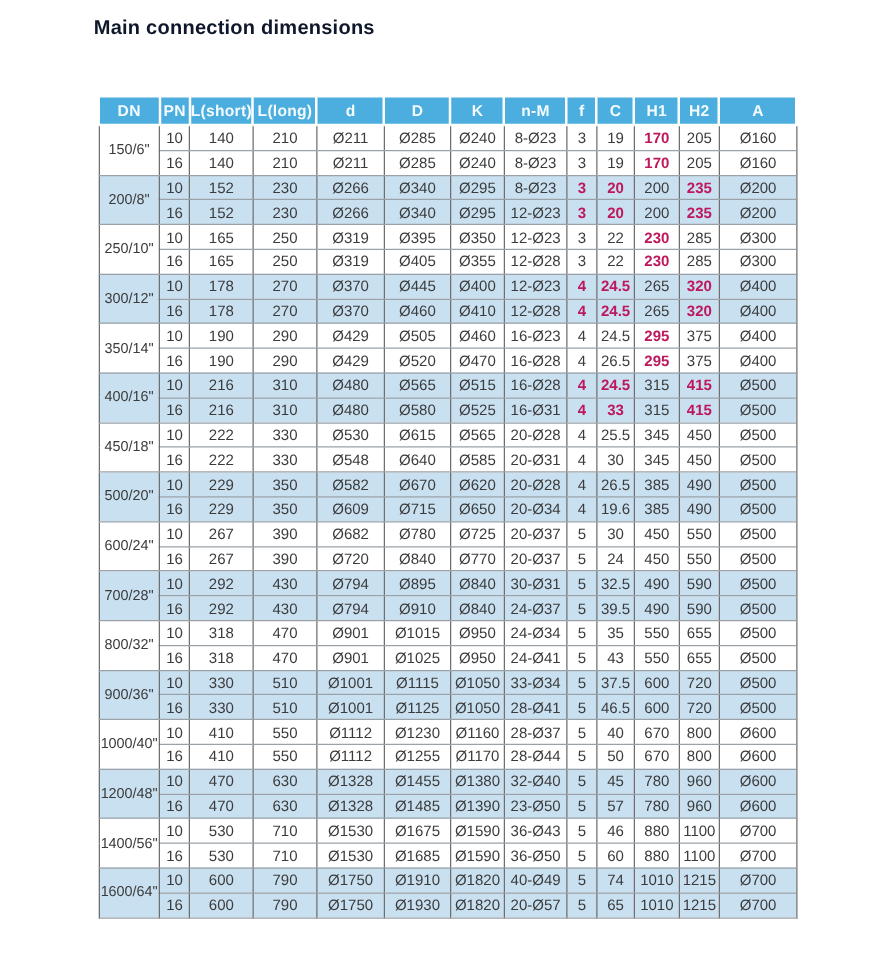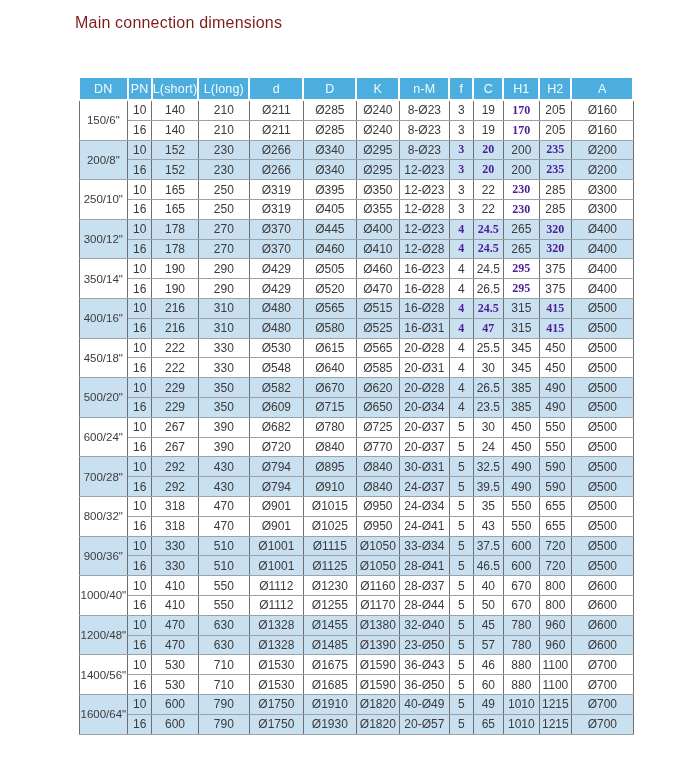--- a/index.html
+++ b/index.html
@@ -3,41 +3,41 @@
 <meta charset="utf-8">
 <style>
   html,body { margin:0; padding:0; }
   body {
     width:700px; height:779px; background:#ffffff; position:relative;
     font-family:"Liberation Sans", sans-serif;
     overflow:hidden;
   }
   .title {
     position:absolute; left:75px; top:14px;
-    font-size:16px; font-weight:400; color:#7f1d1d;
+    font-size:16px; font-weight:700; color:#0f172a;
     letter-spacing:0.2px;
   }
   table {
     position:absolute; left:78px; top:76px;
     border-collapse:collapse; table-layout:fixed;
   }
   th {
-    background:#4baedf; color:#f4fbfe; font-weight:400;
+    background:#4baedf; color:#f4fbfe; font-weight:700;
     font-size:12.5px; height:21px; padding:0;
     border:2px solid #ffffff; letter-spacing:0.2px;
   }
   td {
     border-left:1px solid #6f6f6f; border-right:1px solid #6f6f6f;
     border-top:1px solid #9aa2a8; border-bottom:1px solid #9aa2a8;
     text-align:center; vertical-align:middle;
     font-size:12px; color:#3b3b3b; height:18.8px; padding:0 1px;
     white-space:nowrap;
   }
   td.dn { font-size:11.5px; }
-  td.b  { font-weight:700; color:#4c1d95;font-family:Liberation Serif, serif; }
+  td.b  { font-weight:700; color:#be185d; }
   tr.shaded td { background:#c9e0f1; }
 </style>
 </head>
 <body>
 
 <div class="title">Main connection dimensions</div>
 
 <table>
   <colgroup>
       <col style="width: 44px;">
@@ -234,21 +234,21 @@
       </tr>
       <tr class="shaded">
         <td>16</td>
         <td>216</td>
         <td>310</td>
         <td>Ø480</td>
         <td>Ø580</td>
         <td>Ø525</td>
         <td>16-Ø31</td>
         <td class="b">4</td>
-        <td class="b">47</td>
+        <td class="b">33</td>
         <td>315</td>
         <td class="b">415</td>
         <td>Ø500</td>
       </tr>
       <tr>
         <td rowspan="2" class="dn">450/18"</td>
         <td>10</td>
         <td>222</td>
         <td>330</td>
         <td>Ø530</td>
@@ -292,21 +292,21 @@
       </tr>
       <tr class="shaded">
         <td>16</td>
         <td>229</td>
         <td>350</td>
         <td>Ø609</td>
         <td>Ø715</td>
         <td>Ø650</td>
         <td>20-Ø34</td>
         <td>4</td>
-        <td>23.5</td>
+        <td>19.6</td>
         <td>385</td>
         <td>490</td>
         <td>Ø500</td>
       </tr>
       <tr>
         <td rowspan="2" class="dn">600/24"</td>
         <td>10</td>
         <td>267</td>
         <td>390</td>
         <td>Ø682</td>
@@ -510,21 +510,21 @@
       <tr class="shaded">
         <td rowspan="2" class="dn">1600/64"</td>
         <td>10</td>
         <td>600</td>
         <td>790</td>
         <td>Ø1750</td>
         <td>Ø1910</td>
         <td>Ø1820</td>
         <td>40-Ø49</td>
         <td>5</td>
-        <td>49</td>
+        <td>74</td>
         <td>1010</td>
         <td>1215</td>
         <td>Ø700</td>
       </tr>
       <tr class="shaded">
         <td>16</td>
         <td>600</td>
         <td>790</td>
         <td>Ø1750</td>
         <td>Ø1930</td>

